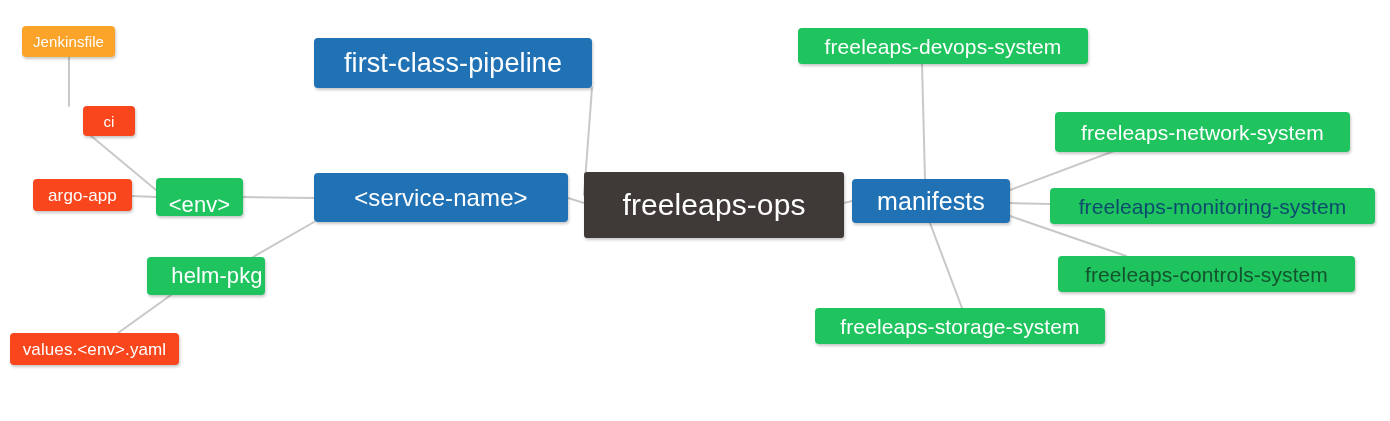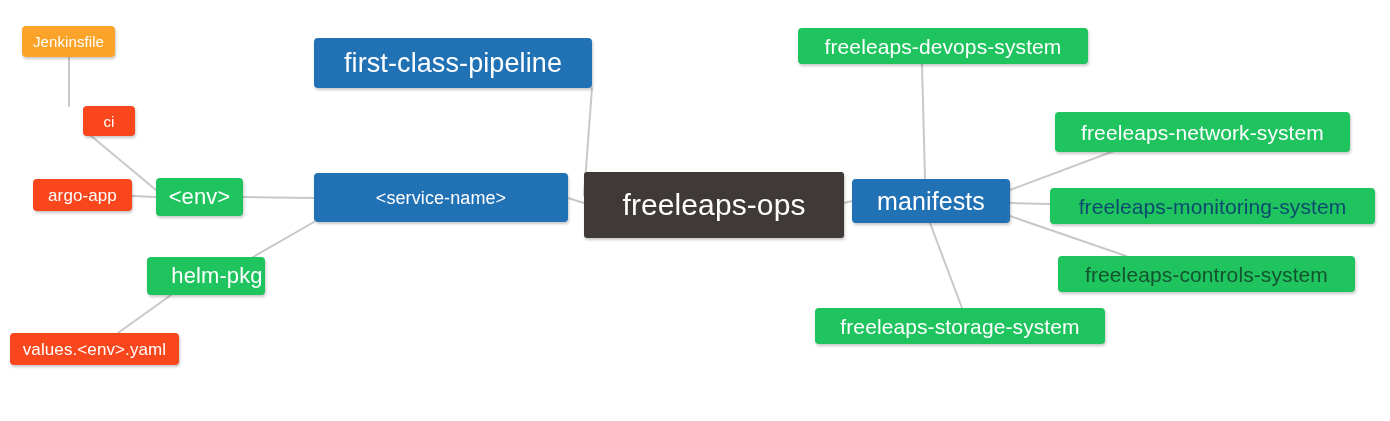--- a/index.html
+++ b/index.html
@@ -69,27 +69,27 @@
       <line x1="1010" y1="216" x2="1126" y2="256" stroke="#c8c8c8"></line>
       <line x1="930" y1="223" x2="962" y2="308" stroke="#c8c8c8"></line>
     </svg>
   <div id="node-layer">
       <div class="node node-root" style="left: 584px; top: 172px; width: 260px; height: 66px; background: rgb(63, 58, 55); color: rgb(255, 255, 255); font-size: 30px;">
         <span>freeleaps-ops</span>
       </div>
       <div class="node" style="left: 314px; top: 38px; width: 278px; height: 50px; background: rgb(33, 113, 181); color: rgb(255, 255, 255); font-size: 27px;">
         <span>first-class-pipeline</span>
       </div>
-      <div class="node" style="left: 314px; top: 173px; width: 254px; height: 49px; background: rgb(33, 113, 181); color: rgb(255, 255, 255); font-size: 18px;">
+      <div class="node" style="left: 314px; top: 173px; width: 254px; height: 49px; background: rgb(33, 113, 181); color: rgb(255, 255, 255); font-size: 24px;">
         <span>&lt;service-name&gt;</span>
       </div>
       <div class="node" style="left: 852px; top: 179px; width: 158px; height: 44px; background: rgb(33, 113, 181); color: rgb(255, 255, 255); font-size: 25px;">
         <span>manifests</span>
       </div>
-      <div class="node" style="left: 156px; top: 178px; width: 87px; height: 38px; background: rgb(31, 196, 95); color: rgb(255, 255, 255); font-size: 22px;">
+      <div class="node" style="left: 156px; top: 178px; width: 87px; height: 38px; background: rgb(31, 196, 95); color: rgb(255, 255, 255); font-size: 22px; align-items: flex-end;">
         <span>&lt;env&gt;</span>
       </div>
       <div class="node" style="left: 147px; top: 257px; width: 118px; height: 38px; background: rgb(31, 196, 95); color: rgb(255, 255, 255); font-size: 22px; padding-left: 32px;">
         <span>helm-pkg</span>
       </div>
       <div class="node" style="left: 55px; top: 106px; width: 52px; height: 30px; background: rgb(249, 70, 28); color: rgb(255, 255, 255); font-size: 15px; margin-left: 28px;">
         <span>ci</span>
       </div>
       <div class="node" style="left: 22px; top: 26px; width: 93px; height: 31px; background: rgb(252, 163, 42); color: rgb(255, 255, 255); font-size: 15px;">
         <span>Jenkinsfile</span>

